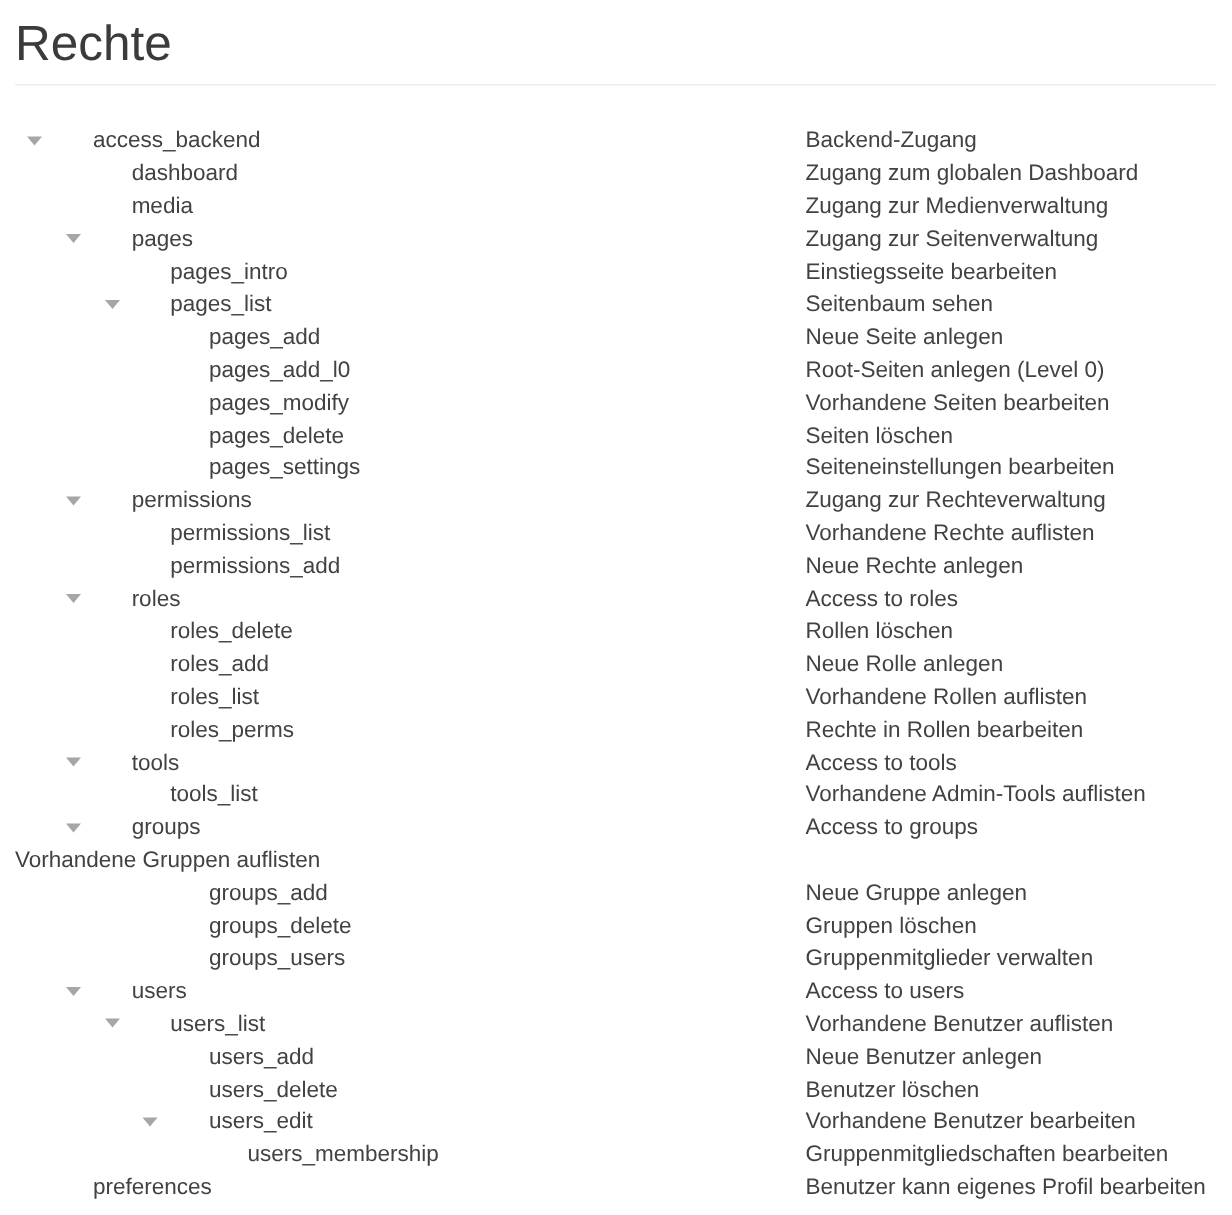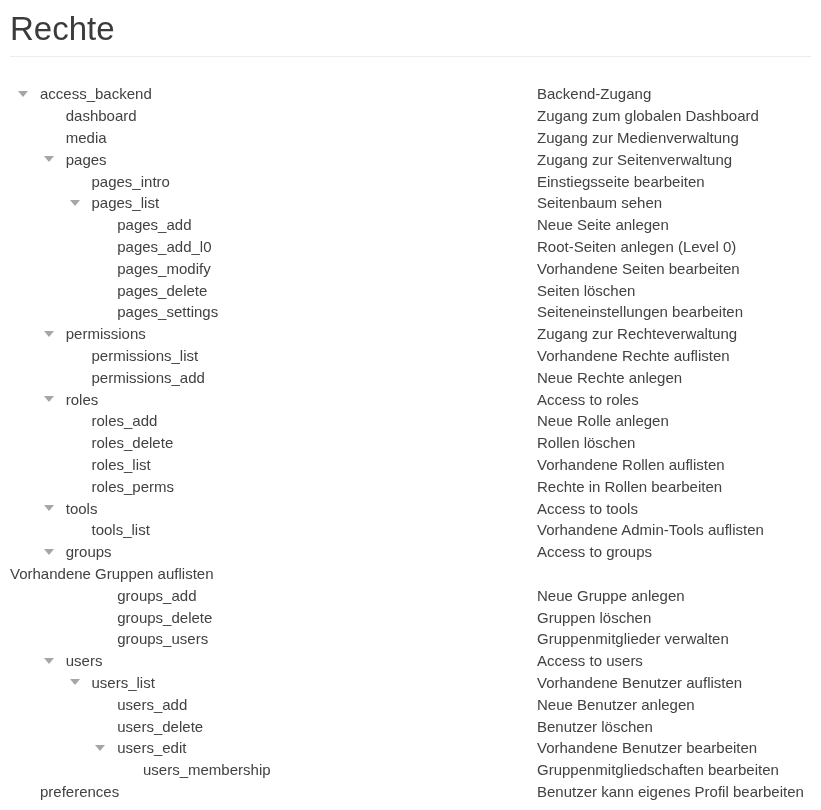--- a/index.html
+++ b/index.html
@@ -35,20 +35,21 @@
   .row {
     display: flex;
     align-items: center;
     height: 21.8px;
   }
   .tree-cell {
     flex: 0 0 527px;
     display: flex;
     align-items: center;
     overflow: hidden;
+    gap: 22px;
   }
   .icon-slot {
     flex: 0 0 26px;
     display: flex;
     align-items: center;
   }
   .tri {
     margin-left: 4px;
     width: 0;
     height: 0;
@@ -209,32 +210,32 @@
       </span>
       <span class="key">roles</span>
     </div>
     <div class="desc">Access to roles</div>
   </div>
       <div class="row">
     <div class="tree-cell">
       <span class="icon-slot" style="margin-left: 55.5px;">
         
       </span>
+      <span class="key">roles_delete</span>
+    </div>
+    <div class="desc">Rollen löschen</div>
+  </div>
+      <div class="row">
+    <div class="tree-cell">
+      <span class="icon-slot" style="margin-left: 55.5px;">
+        
+      </span>
       <span class="key">roles_add</span>
     </div>
     <div class="desc">Neue Rolle anlegen</div>
-  </div>
-      <div class="row">
-    <div class="tree-cell">
-      <span class="icon-slot" style="margin-left: 55.5px;">
-        
-      </span>
-      <span class="key">roles_delete</span>
-    </div>
-    <div class="desc">Rollen löschen</div>
   </div>
       <div class="row">
     <div class="tree-cell">
       <span class="icon-slot" style="margin-left: 55.5px;">
         
       </span>
       <span class="key">roles_list</span>
     </div>
     <div class="desc">Vorhandene Rollen auflisten</div>
   </div>

